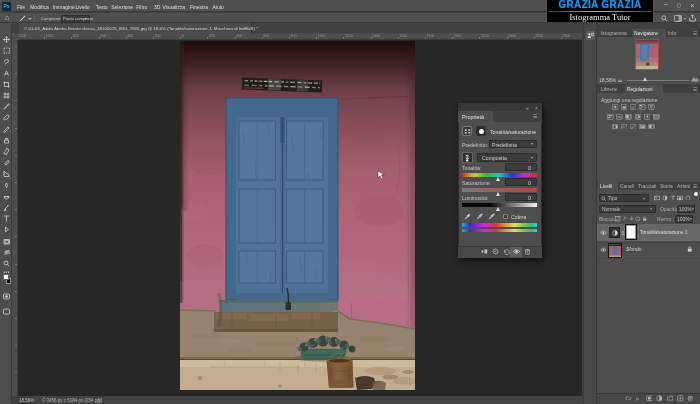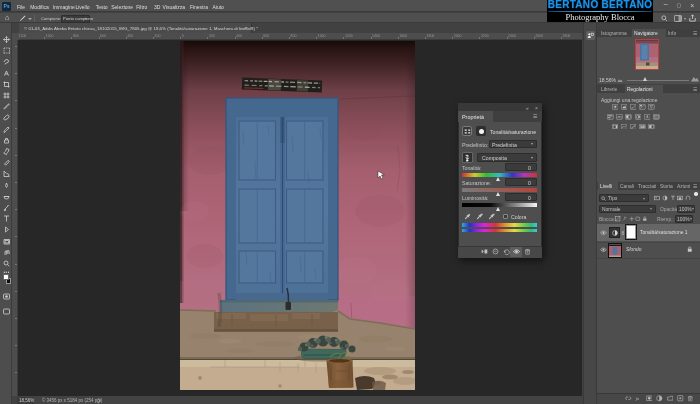--- a/index.html
+++ b/index.html
@@ -35,23 +35,23 @@
     <path d="M5.8.5 L3.6 2.7 L1 5.6 L1.2 6 L4.1 3.4 L6.3 1.2 Z" fill="#e4e4e4"></path>
   </svg>
 <div class="a" style="left:28px;top:17.5px;border-left:2px solid transparent;border-right:2px solid transparent;border-top:2.5px solid #aaa"></div>
 <div class="a" style="left:34px;top:14.5px;height:7px;border-left:1px solid #5e5e5e"></div>
 <div class="lbl" style="left:41px;top:16px;font-size:4.2px;color:#c8c8c8">Campione:</div>
 <div class="a box" style="left:61px;top:14.5px;width:29px;height:8px"></div>
 <div class="a t" style="left:63px;top:16px;font-size:4.2px;color:#cfcfcf">Punto campione</div>
 <div class="a" style="left:85px;top:17.5px;border-left:1.8px solid transparent;border-right:1.8px solid transparent;border-top:2.2px solid #aaa"></div>
 
 <div class="a" style="left:547px;top:0;width:106px;height:22px;background:#000"></div>
-<div class="a" style="left:547px;top:0;width:106px;height:11px;color:#1f93e6;font-weight:bold;font-size:10px;line-height:10.5px;text-align:center;letter-spacing:.3px;text-shadow:0 0 1.5px #0a5d9e">BERTANO BERTANO</div>
+<div class="a" style="left:547px;top:0;width:106px;height:11px;color:#1f93e6;font-weight:bold;font-size:10px;line-height:10.5px;text-align:center;letter-spacing:.3px;text-shadow:0 0 1.5px #0a5d9e">GRAZIA GRAZIA</div>
 <div class="a" style="left:548px;top:10.5px;width:104px;height:1.6px;background:linear-gradient(90deg,#0b3e66,#2f9fe8 30%,#55c2ff 50%,#2f9fe8 70%,#0b3e66)"></div>
-<div class="a" style="left:547px;top:11.5px;width:106px;height:10px;color:#efefef;font-family:&quot;Liberation Serif&quot;,serif;font-size:8.5px;line-height:10px;text-align:center">Photography Blocca</div>
+<div class="a" style="left:547px;top:11.5px;width:106px;height:10px;color:#efefef;font-family:&quot;Liberation Serif&quot;,serif;font-size:8.5px;line-height:10px;text-align:center">Istogramma Tutor</div>
 <svg class="a" style="left:661px;top:14.5px" width="7" height="7" viewBox="0 0 10 10">
     <circle cx="4" cy="4" r="2.8" fill="none" stroke="#cfcfcf" stroke-width="1.1"></circle>
     <path d="M6.2 6.2l2.3 2.3" stroke="#cfcfcf" stroke-width="1.1"></path>
   </svg>
 <svg class="a" style="left:674px;top:14.5px" width="8" height="7" viewBox="0 0 11 9">
     <rect x="0.5" y="0.5" width="10" height="8" rx="1" fill="none" stroke="#cfcfcf" stroke-width="1"></rect>
     <path d="M7 0.5v8" stroke="#cfcfcf" stroke-width="1"></path>
     <rect x="7.5" y="1" width="2.5" height="7" fill="#cfcfcf" opacity="0.6"></rect>
   </svg>
 <div class="a" style="left:684px;top:17.5px;border-left:1.6px solid transparent;border-right:1.6px solid transparent;border-top:2px solid #aaa"></div>

